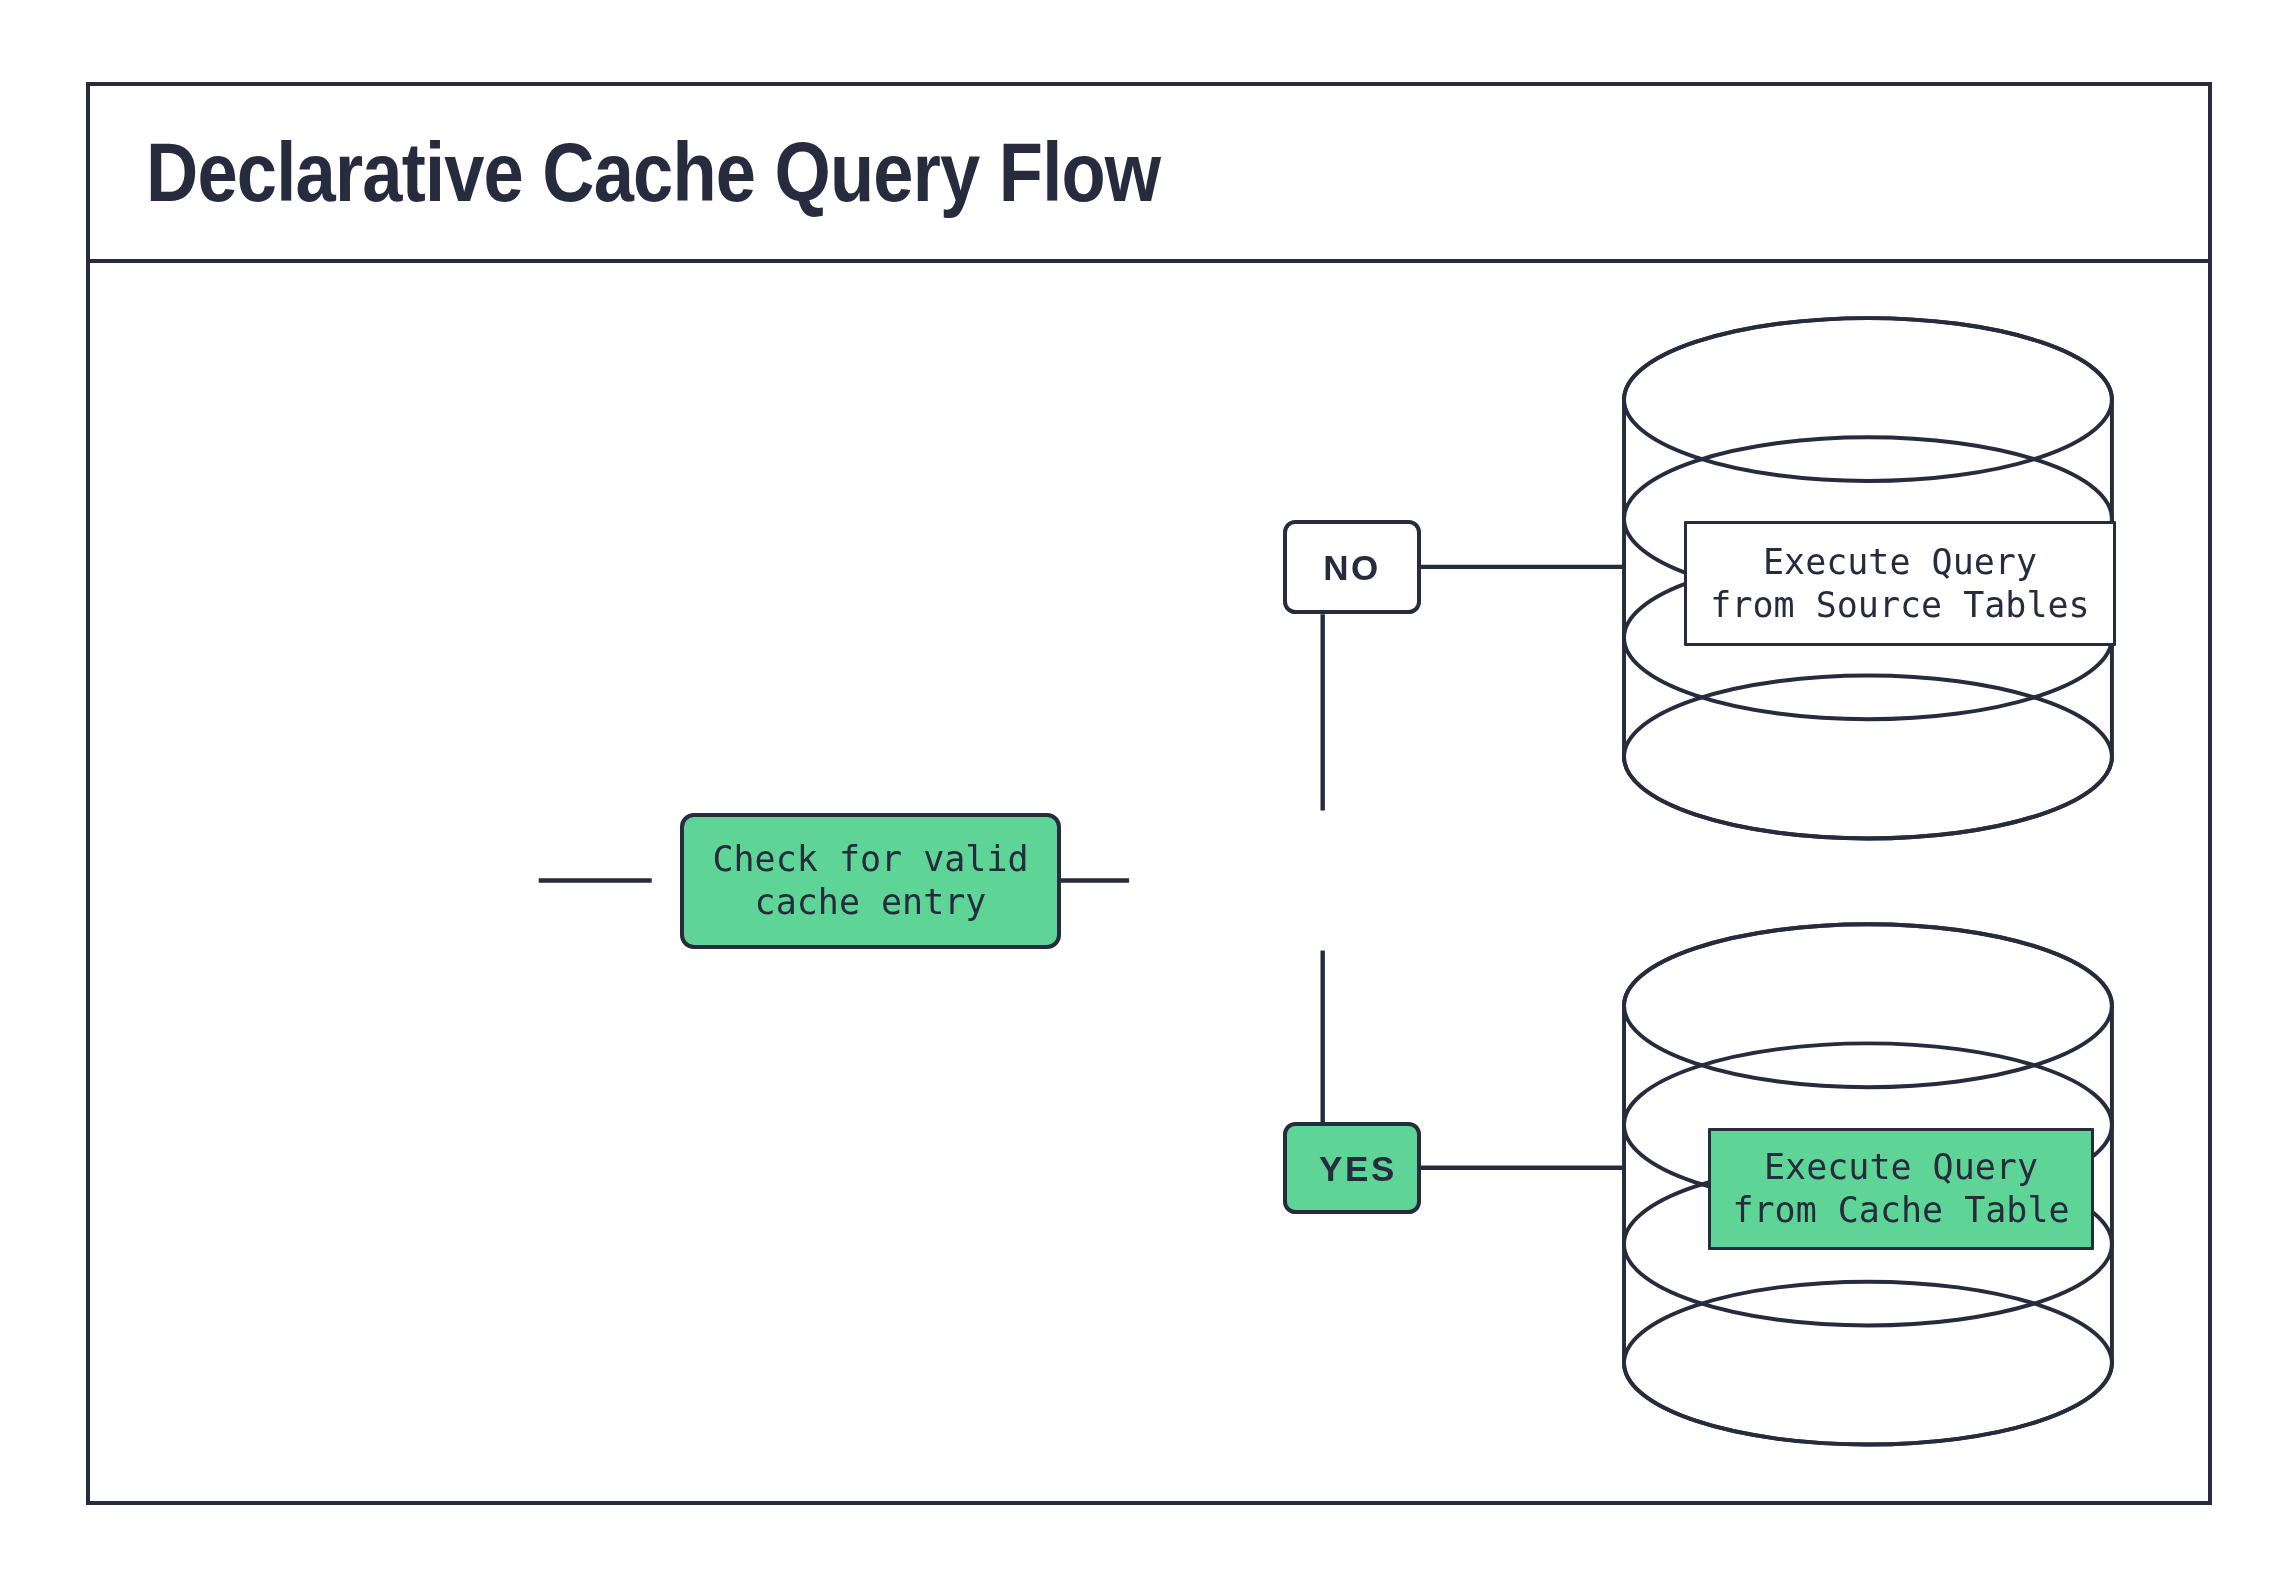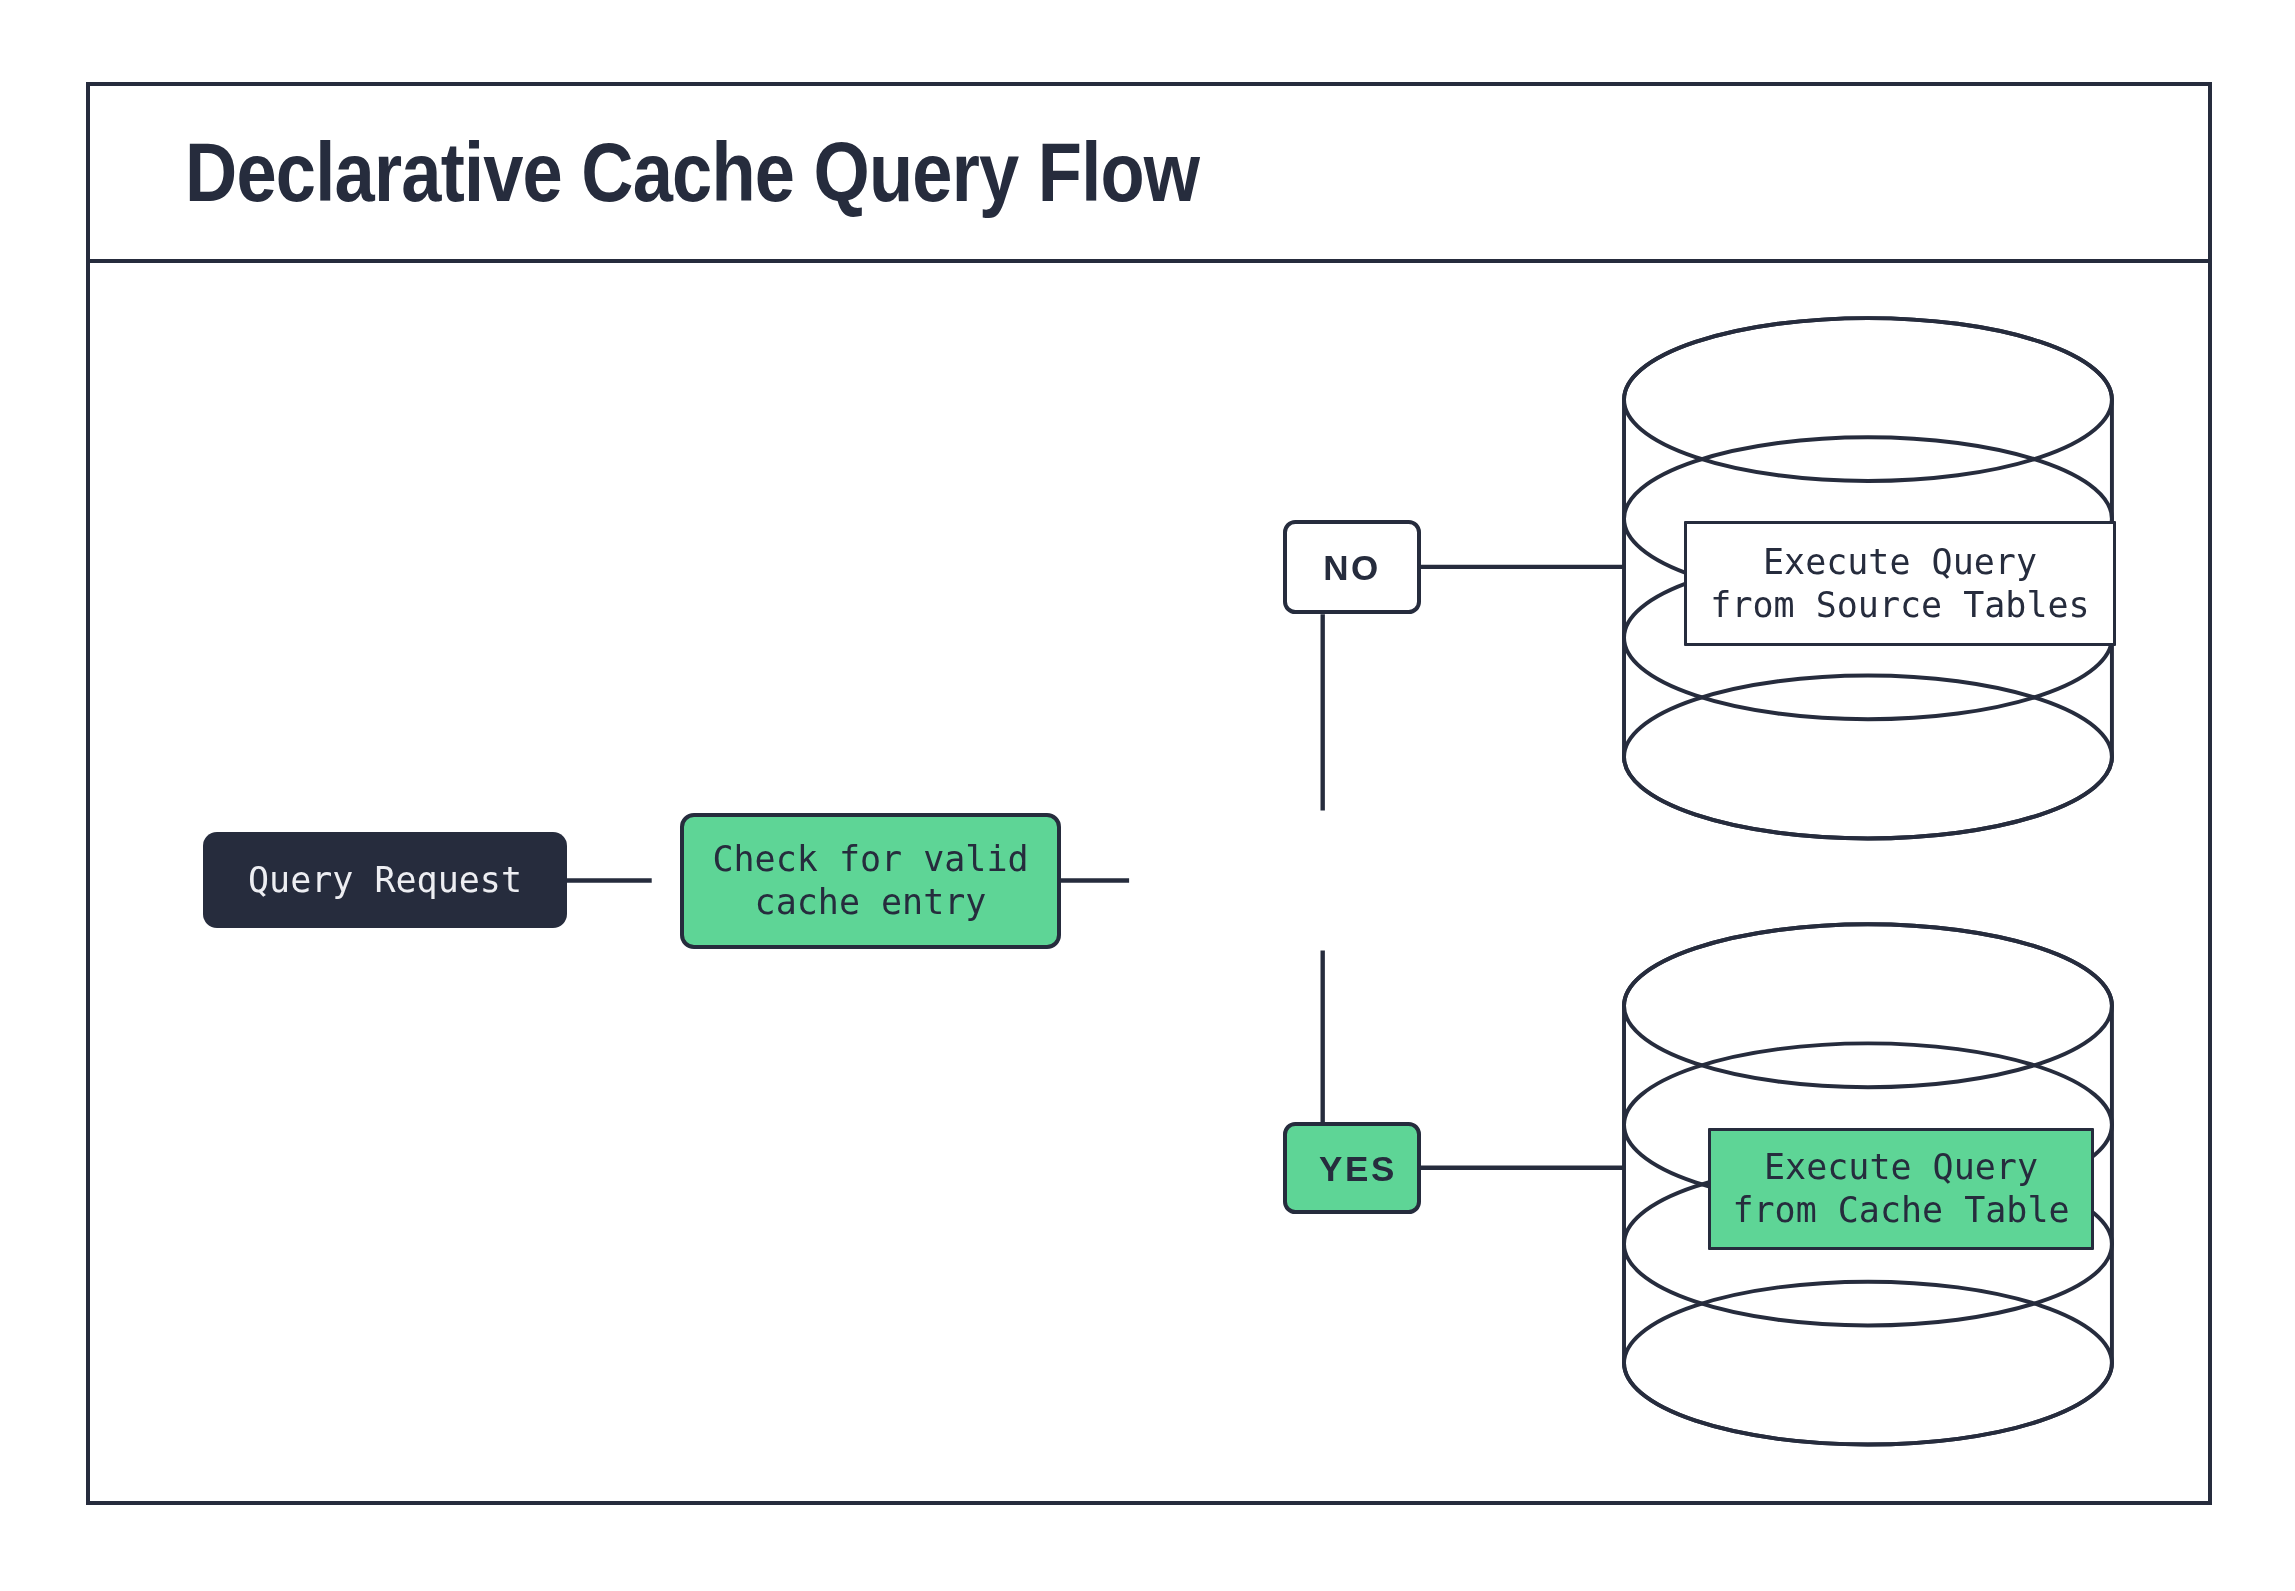--- a/index.html
+++ b/index.html
@@ -7,21 +7,21 @@
     --dark:#262c3d;
     --green:#5ed596;
     --light_text:#edeef2;
   }
   .canvas{position:relative;width:2295px;height:1591px;background:#fff;overflow:hidden;
           font-family:"DejaVu Sans Mono",monospace;}
   .frame{position:absolute;left:86px;top:82px;width:2126px;height:1423px;
          border:4.4px solid var(--dark);box-sizing:border-box;background:transparent;}
   .titlebar{position:absolute;left:0;top:0;width:100%;height:177px;
             border-bottom:4.4px solid var(--dark);box-sizing:border-box;
-            display:flex;align-items:center;padding-left:95px;}
+            display:flex;align-items:center;padding-left:56px;}
   .title{font-family:"Liberation Sans",sans-serif;font-weight:bold;font-size:84px;
          color:var(--dark);letter-spacing:-0.9px;white-space:nowrap;
          display:inline-block;transform:scaleX(0.86);transform-origin:left center;}
   svg.wires{position:absolute;left:0;top:0;pointer-events:none;}
   .wire{stroke:var(--dark);stroke-width:5;fill:none;}
   .cyl{stroke:var(--dark);stroke-width:4.5;}
   .cyl-body{fill:#ffffff;}
   .cyl-ring{fill:none;}
   .node{position:absolute;box-sizing:border-box;display:flex;align-items:center;justify-content:center;
         text-align:center;border-radius:14px;font-size:35px;line-height:43px;white-space:pre-line;margin-left:28px;}
@@ -71,21 +71,20 @@
 
     <g>
       <path class="cyl cyl-body" d="M1854 1148 V1556 A278.5 93 0 0 0 2411 1556 V1148 A278.5 93 0 0 0 1854 1148 Z"></path>
       <ellipse class="cyl cyl-ring" cx="2132.5" cy="1148" rx="278.5" ry="93"></ellipse>
       <ellipse class="cyl cyl-ring" cx="2132.5" cy="1284" rx="278.5" ry="93"></ellipse>
       <ellipse class="cyl cyl-ring" cx="2132.5" cy="1420" rx="278.5" ry="93"></ellipse>
       <ellipse class="cyl cyl-ring" cx="2132.5" cy="1556" rx="278.5" ry="93"></ellipse>
     </g>
   </svg>
 
-  <div class="node dark q">Query Request</div>
 
   <div class="node green check">Check for valid
 cache entry</div>
 
 
   <div class="node white tag no">NO</div>
 
   <div class="node green tag yes">YES</div>
 
   <div class="node white dblabel src">Execute Query

